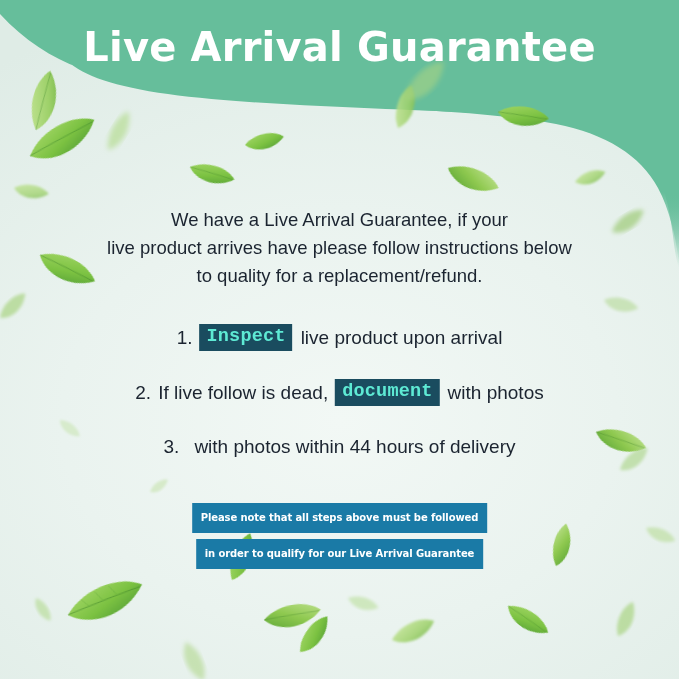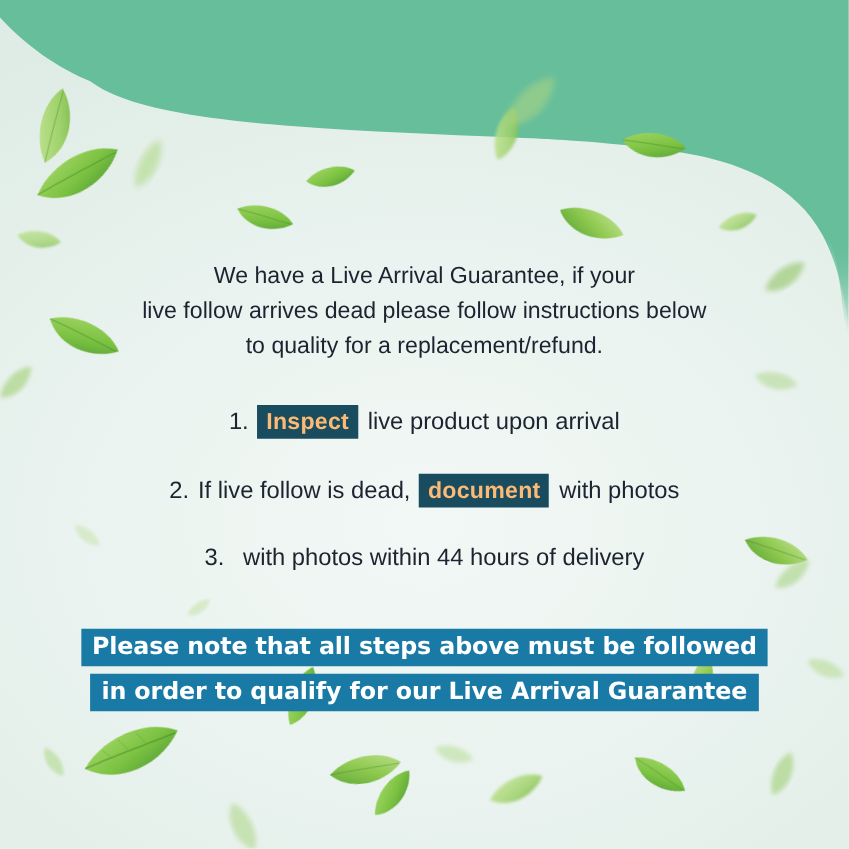--- a/index.html
+++ b/index.html
@@ -57,45 +57,45 @@
     white-space:nowrap;
     color:#1b2430;
     font-size:19px;
     line-height:26px;
     display:flex;align-items:center;justify-content:center;
     gap:0px;
   }
   .step .num{margin-right:7px;}
   .hl{
     background:#1a4c5f;
-    color:#fdba74;
+    color:#5eead4;
     font-weight:bold;
     padding:3px 7px 4px 7px;
     display:inline-block;
     line-height:20px;
     font-size:18.5px;
-    font-family:Liberation Sans, sans-serif;
+    font-family:Liberation Mono, monospace;
     letter-spacing:0.2px;
   }
   .step .pre{margin-right:7px;}
   .step .post{margin-left:8px;}
   #step1{top:324px;}
   #step2{top:379px;}
   #step3{top:434px;}
   
   #note{
     position:absolute;left:50%;transform:translateX(-50%);
     top:503px;
     display:flex;flex-direction:column;align-items:center;gap:6px;
   }
   .note-line{
     background:#1a7aa6;
     color:#ffffff;
     font-weight:bold;
-    font-size:19px;
+    font-size:10px;
     line-height:19px;
     padding:5px 9px 6px 9px;
     white-space:nowrap;
     font-family:"DejaVu Sans", sans-serif;
     letter-spacing:-0.1px;
   }
 </style>
 </head>
 <body>
 
@@ -275,26 +275,29 @@
         <g transform="translate(150,492) rotate(-30) scale(0.34)" filter="url(#blur2)">
           <path d="M0,0 C16,-15 46,-19 64,-5 C46,14 16,16 0,0 Z" fill="#bfe0a2" opacity="0.5"></path>
         </g>
         <g transform="translate(60,420) rotate(44) scale(0.4)" filter="url(#blur2)">
           <path d="M0,0 C16,-15 46,-19 64,-5 C46,14 16,16 0,0 Z" fill="#bfe0a2" opacity="0.45"></path>
         </g>
       </g>
     </svg>
   </div>
 
+  <div id="header">
+    <h1 id="title">Live Arrival Guarantee</h1>
+  </div>
 
   <div id="content">
 
     <div id="intro">
       <span class="ln">We have a Live Arrival Guarantee, if your</span>
-      <span class="ln">live follow arrives dead please follow instructions below</span>
+      <span class="ln">live product arrives have please follow instructions below</span>
       <span class="ln">to quality for a replacement/refund.</span>
     </div>
 
     <div class="step" id="step1">
       <span class="num">1.</span>
       <span class="hl">Inspect</span>
       <span class="post">live product upon arrival</span>
     </div>
 
     <div class="step" id="step2">

